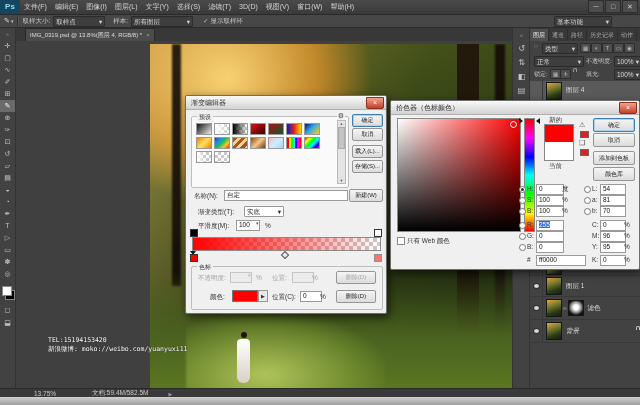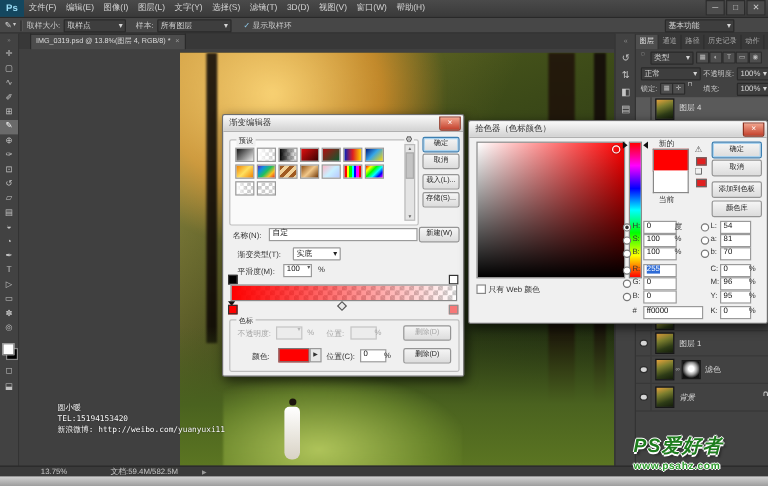--- a/index.html
+++ b/index.html
@@ -204,23 +204,22 @@
       <div class="ph-rays"></div>
       <div class="ph-trunkL"></div>
       <div class="ph-trunkR"></div>
       <div class="ph-trunkR2"></div>
       <div class="ph-grass"></div>
       <div class="ph-patch"></div>
       <div class="ph-dress"></div>
       <div class="ph-head"></div>
     </div>
     <div class="r wm" style="left:32px;top:295px;">
-      <div>圆小暖</div>
       <div>TEL:15194153420</div>
-      <div>新浪微博: http://weibo.com/yuanyuxi11</div>
+      <div>新浪微博: moko://weibo.com/yuanyuxi11</div>
     </div>
   </div>
 
   <div class="r pstrip">
     <div class="picon" style="font-size:6px;color:#888;">«</div>
     <div class="picon">↺</div>
     <div class="picon">⇅</div>
     <div class="picon">◧</div>
     <div class="picon">▤</div>
   </div>
@@ -457,18 +456,14 @@
     <div class="inp" style="left:209px;top:141px;width:20px;height:9px;">95</div>
     <span class="lbl" style="left:233px;top:142px;">%</span>
     <span class="lbl" style="left:201px;top:155px;">K:</span>
     <div class="inp" style="left:209px;top:154px;width:20px;height:9px;">0</div>
     <span class="lbl" style="left:233px;top:155px;">%</span>
 
     <div style="position:absolute;left:6px;top:136px;width:6px;height:6px;background:#fff;border:1px solid #888;"></div>
     <span class="lbl" style="left:16px;top:136px;">只有 Web 颜色</span>
   </div>
 
-  <div class="r" style="left:528px;top:362px;z-index:60;">
-    <div class="sitewm1">PS爱好者</div>
-    <div class="sitewm2">www.psahz.com</div>
-  </div>
 
 </div>
 
 </body></html>

